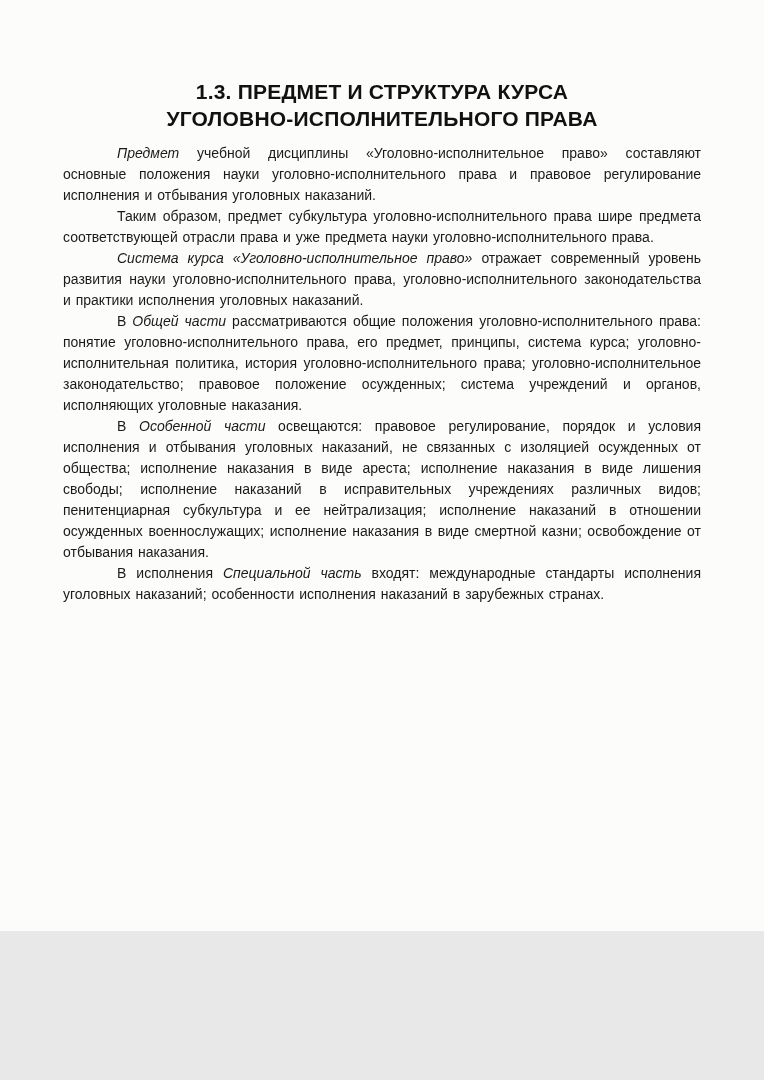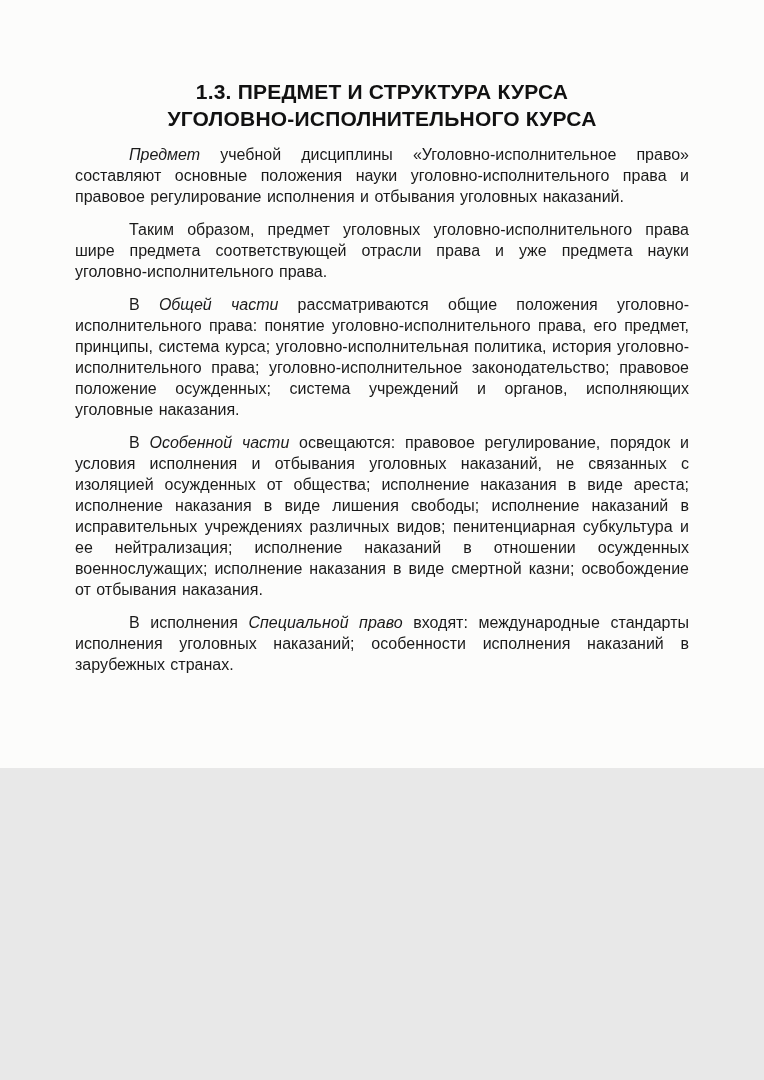--- a/index.html
+++ b/index.html
@@ -3,21 +3,21 @@
 <meta charset="utf-8">
 <style>
   html, body {
     margin: 0;
     padding: 0;
     background: #e8e8e8;
   }
   .page {
     position: relative;
     width: 764px;
-    height: 768px;
+    height: 931px;
     margin: 0 auto;
     background: #fcfcfb;
     overflow: hidden;
     font-family: "Liberation Sans", "DejaVu Sans", sans-serif;
     color: #1a1a1a;
   }
   .content {
     position: absolute;
     left: 63px;
     top: 78px;
@@ -29,23 +29,23 @@
     font-size: 21px;
     line-height: 27px;
     font-weight: 700;
     letter-spacing: 0.2px;
     color: #111111;
   }
   .body-text {
     text-align: justify;
   }
   .body-text p.para {
-    margin: 12px;
+    margin: 0;
     text-indent: 54px;
-    font-size: 16px;
+    font-size: 14px;
     line-height: 21px;
     word-spacing: 1px;
     color: #1a1a1a;
   }
   .body-text p.para em {
     font-style: italic;
   }
   .page-number {
     position: absolute;
     top: 1006px;
@@ -58,24 +58,25 @@
     padding-left: 24px;
   }
 </style>
 </head>
 <body>
 
 <div class="page" style="background: rgb(252, 252, 251); color: rgb(26, 26, 26);">
   <div class="content">
     <h1 class="doc-title">
       <span>1.3. ПРЕДМЕТ И СТРУКТУРА КУРСА</span><br>
-      <span>УГОЛОВНО-ИСПОЛНИТЕЛЬНОГО КУРСА</span>
+      <span>УГОЛОВНО-ИСПОЛНИТЕЛЬНОГО ПРАВА</span>
     </h1>
     <div class="body-text">
         <p class="para"><em>Предмет</em><span> учебной дисциплины «Уголовно-исполнительное право» составляют основные положения науки уголовно-исполнительного права и правовое регулирование исполнения и отбывания уголовных наказаний.</span></p>
-        <p class="para"><span>Таким образом, предмет уголовных уголовно-исполнительного права шире предмета соответствующей отрасли права и уже предмета науки уголовно-исполнительного права.</span></p>
+        <p class="para"><span>Таким образом, предмет субкультура уголовно-исполнительного права шире предмета соответствующей отрасли права и уже предмета науки уголовно-исполнительного права.</span></p>
+        <p class="para"><em>Система курса «Уголовно-исполнительное право»</em><span> отражает современный уровень развития науки уголовно-исполнительного права, уголовно-исполнительного законодательства и практики исполнения уголовных наказаний.</span></p>
         <p class="para"><span>В </span><em>Общей части</em><span> рассматриваются общие положения уголовно-исполнительного права: понятие уголовно-исполнительного права, его предмет, принципы, система курса; уголовно-исполнительная политика, история уголовно-исполнительного права; уголовно-исполнительное законодательство; правовое положение осужденных; система учреждений и органов, исполняющих уголовные наказания.</span></p>
         <p class="para"><span>В </span><em>Особенной части</em><span> освещаются: правовое регулирование, порядок и условия исполнения и отбывания уголовных наказаний, не связанных с изоляцией осужденных от общества; исполнение наказания в виде ареста; исполнение наказания в виде лишения свободы; исполнение наказаний в исправительных учреждениях различных видов; пенитенциарная субкультура и ее нейтрализация; исполнение наказаний в отношении осужденных военнослужащих; исполнение наказания в виде смертной казни; освобождение от отбывания наказания.</span></p>
-        <p class="para"><span>В исполнения </span><em>Специальной право</em><span> входят: международные стандарты исполнения уголовных наказаний; особенности исполнения наказаний в зарубежных странах.</span></p>
+        <p class="para"><span>В исполнения </span><em>Специальной часть</em><span> входят: международные стандарты исполнения уголовных наказаний; особенности исполнения наказаний в зарубежных странах.</span></p>
       </div>
   </div>
   <div class="page-number">14</div>
 </div>
 
 </body></html>

